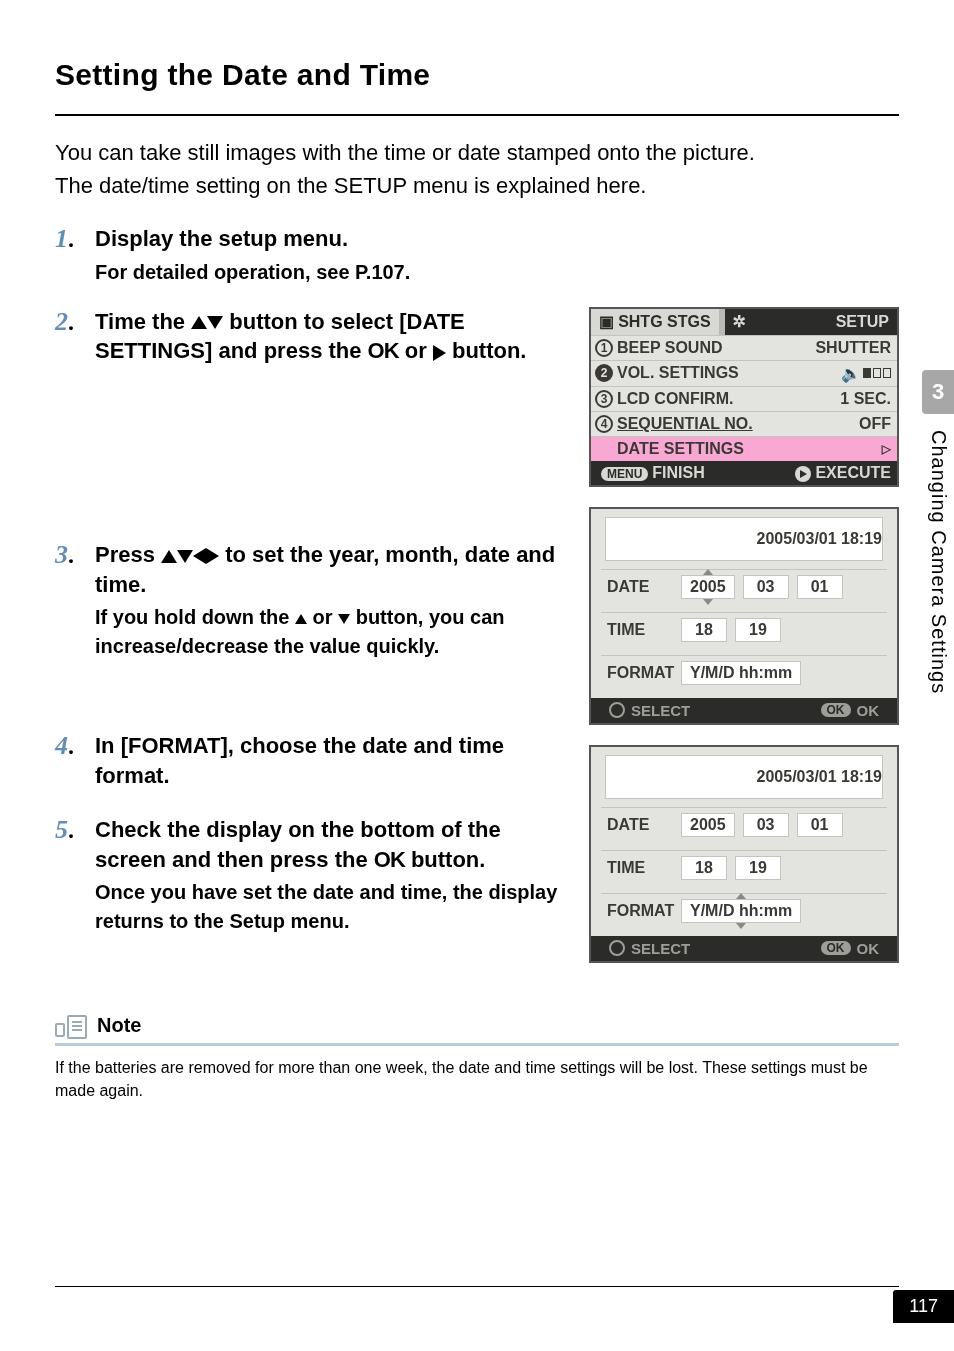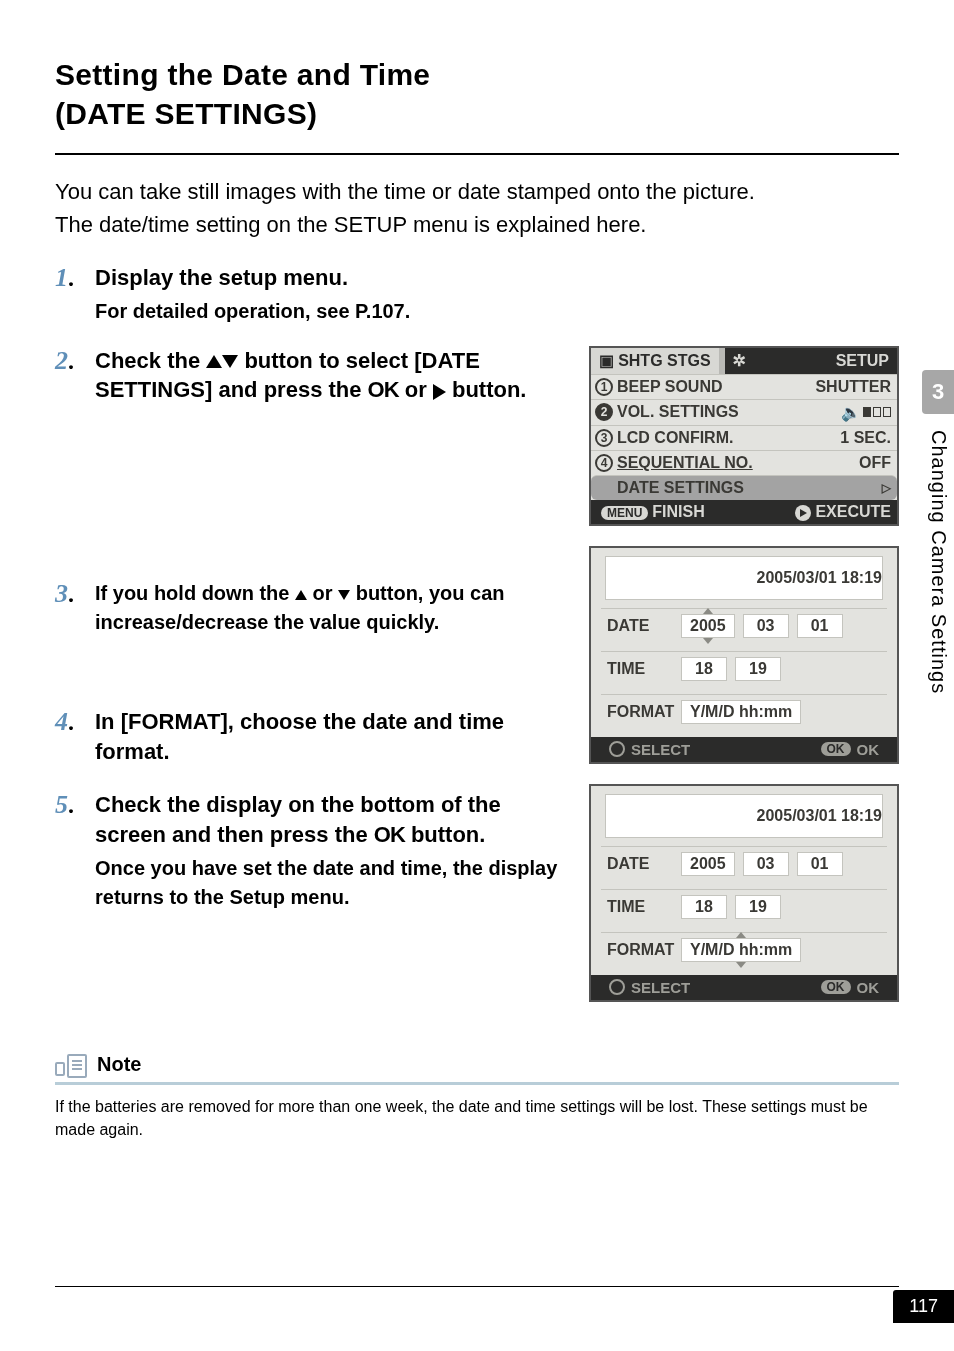--- a/index.html
+++ b/index.html
@@ -89,21 +89,21 @@
   .lcd .tab.active { background: #d8d8d4; color: #2b2b2a; }
   .lcd .tab.end-dark { background:#2b2b2a; color:#d8d8d4; margin-left:auto;}
   .lcd .divider-vert { width:6px; background:#b9b9b5; }
   .lcd .mrow {
     display:flex; align-items:center; padding:3px 6px 3px 4px;
     border-top:1px solid #c4c4be;
     justify-content: space-between;
     font-weight: bold;
   }
   .lcd .mrow:first-of-type{border-top:none;}
-  .lcd .mrow.sel { background:#a3a3a3;border-radius:6px; }
+  .lcd .mrow.sel { background:#f9a8d4; }
   .lcd .mrow .left{display:flex;align-items:center;gap:4px;}
   .lcd .mrow .circ{
     display:inline-flex;width:18px;height:18px;border:2px solid #3a3935;border-radius:50%;
     align-items:center;justify-content:center;font-size:12px;font-weight:bold;background:#e3e3df;
   }
   .lcd .mrow .circ.dark{background:#3a3935;color:#e3e3df;}
   .lcd .footbar{
     display:flex;align-items:center;background:#2b2b2a;color:#d8d8d4;
     padding:3px 6px;font-weight:bold;justify-content:space-between;
   }
@@ -194,21 +194,20 @@
     position:absolute;left:55px;right:55px;bottom:64px;height:1px;background:#000;
   }
 
   .spacer-step3{height:150px;}
 </style>
 </head>
 <body>
 
 <h1 class="main-heading">
   <span>Setting the Date and Time</span><br>
-  <span>(DATE SETTINGS)</span>
 </h1>
 
 <p class="intro">
   <span>You can take still images with the time or date stamped onto the picture.</span><br>
   <span>The date/time setting on the SETUP menu is explained here.</span>
 </p>
 
 <div class="step">
   <div class="step-num"><span>1</span><span class="dot">.</span></div>
   <div class="step-body">
@@ -216,29 +215,32 @@
     <div class="step-desc">For detailed operation, see P.107.</div>
   </div>
 </div>
 
 <div class="content-row">
   <div class="left-col">
     <div class="step">
       <div class="step-num"><span>2</span><span class="dot">.</span></div>
       <div class="step-body">
         <div class="step-title">
-          <span>Check the </span><span class="tri-up"></span><span class="tri-down"></span><span> button to select [DATE SETTINGS] and press the </span><span class="ok-word">OK</span><span> or </span><span class="tri-right"></span><span> button.</span>
+          <span>Time the </span><span class="tri-up"></span><span class="tri-down"></span><span> button to select [DATE SETTINGS] and press the </span><span class="ok-word">OK</span><span> or </span><span class="tri-right"></span><span> button.</span>
         </div>
       </div>
     </div>
     <div class="spacer-step3"></div>
 
     <div class="step">
       <div class="step-num"><span>3</span><span class="dot">.</span></div>
       <div class="step-body">
+        <div class="step-title">
+          <span>Press </span><span class="tri-up"></span><span class="tri-down"></span><span class="tri-left"></span><span class="tri-right"></span><span> to set the year, month, date and time.</span>
+        </div>
         <div class="step-desc">
           <span>If you hold down the </span><span class="tri-up sm"></span><span> or </span><span class="tri-down sm"></span><span> button, you can increase/decrease the value quickly.</span>
         </div>
       </div>
     </div>
 
     <div style="height:50px"></div>
 
     <div class="step">
       <div class="step-num"><span>4</span><span class="dot">.</span></div>

